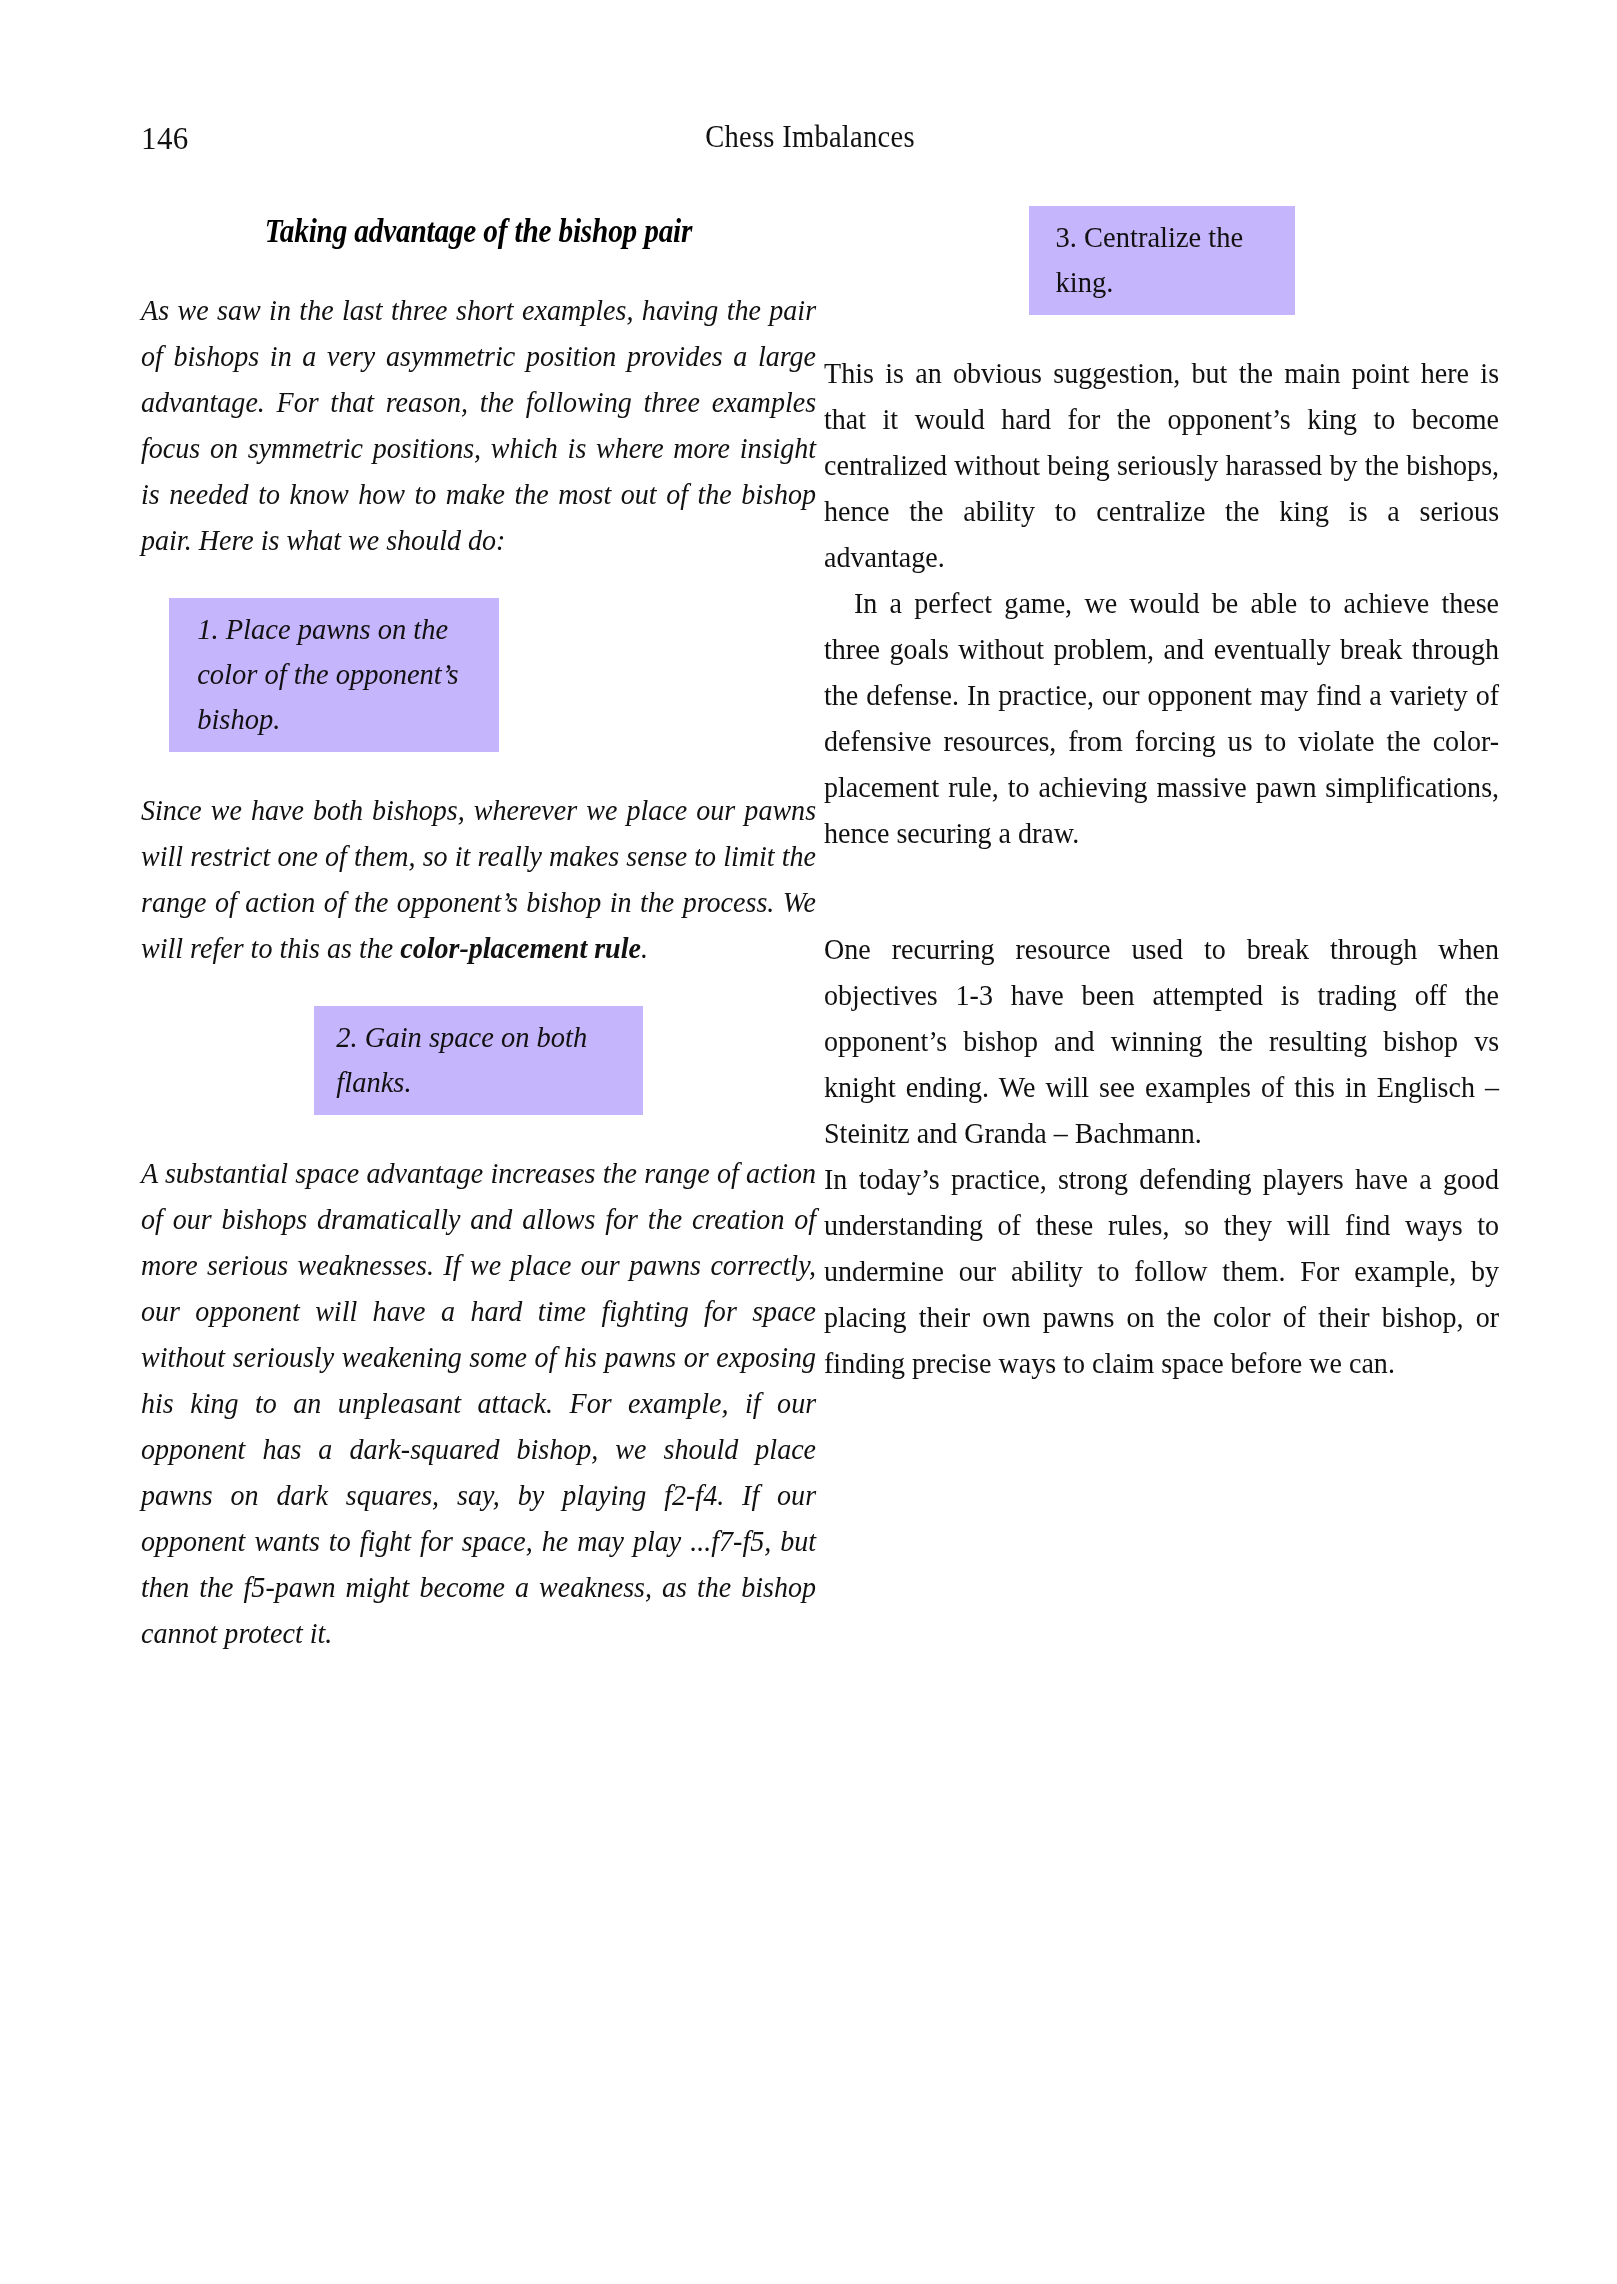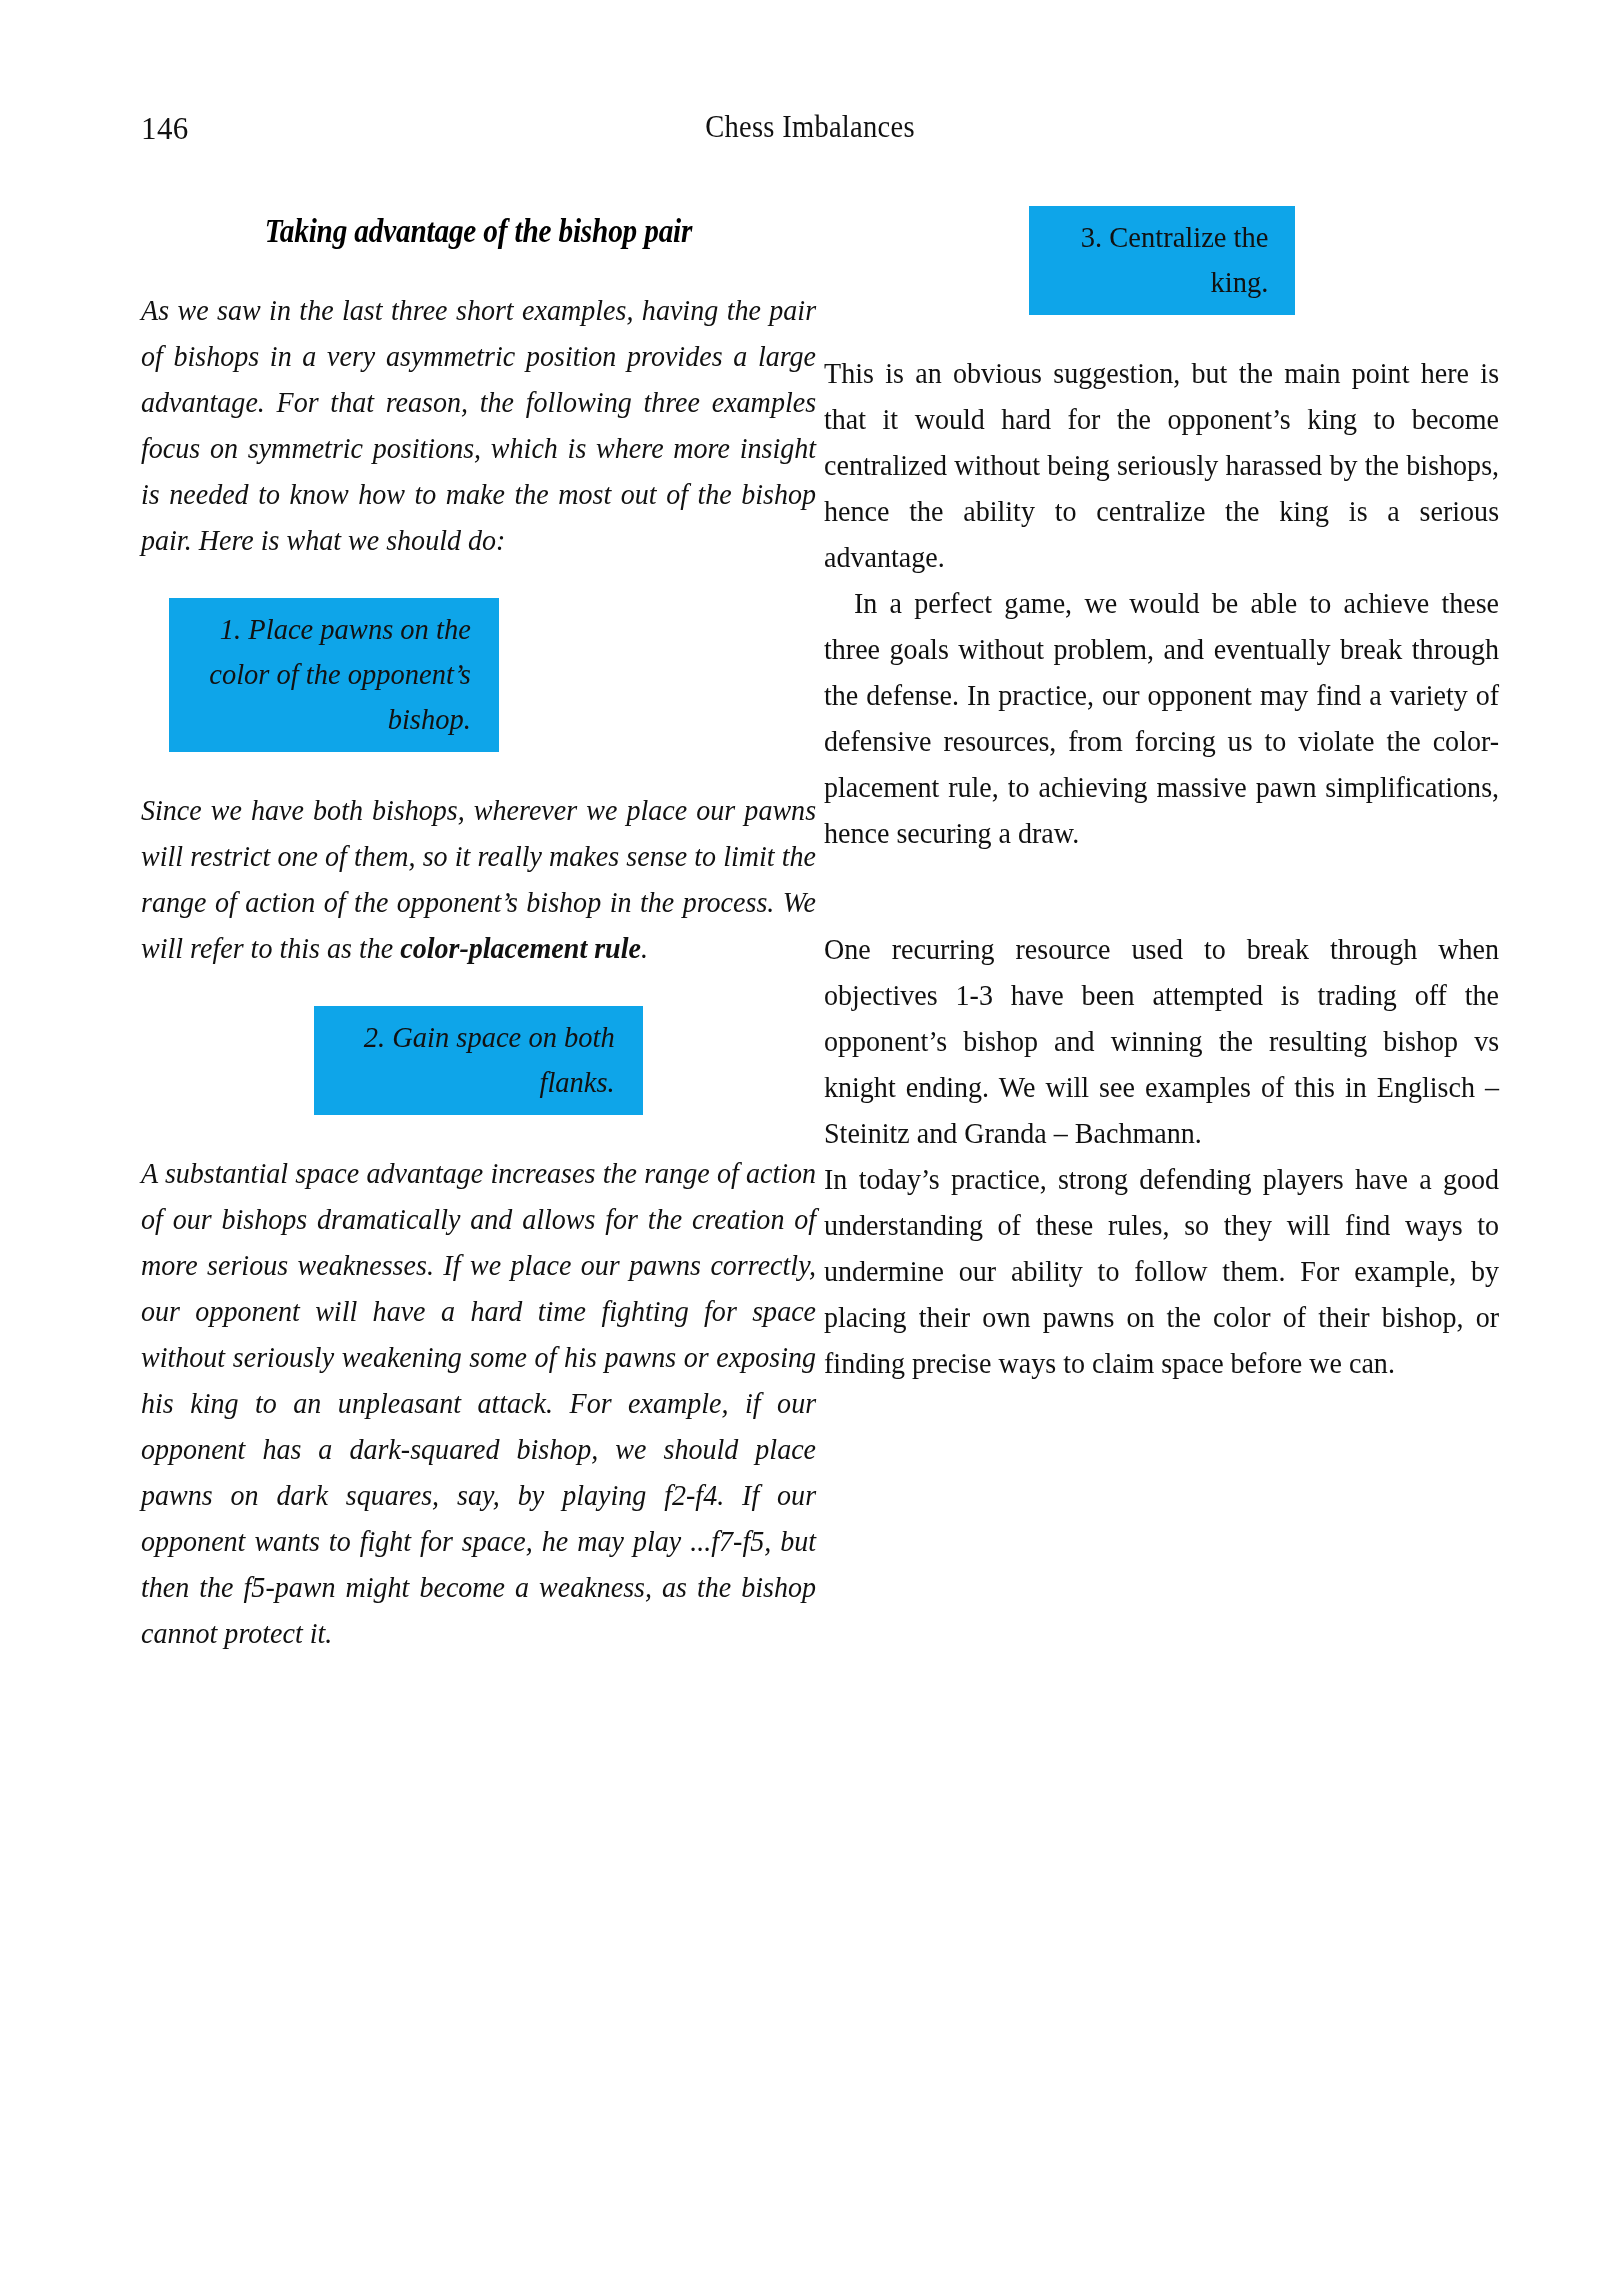--- a/index.html
+++ b/index.html
@@ -19,21 +19,21 @@
   .page {
     position: absolute;
     inset: 0;
     background: #ffffff;
   }
 
   
   .running-head {
     position: absolute;
     left: 141px;
-    top: 111px;
+    top: 121px;
     width: 1338px;
     height: 37px;
   }
   .folio {
     position: absolute;
     left: 0;
     top: 0;
     font-size: 31px;
     letter-spacing: 0.4px;
     color: #111;
@@ -88,25 +88,25 @@
   p.body + p.body { margin-top: 0; }
   p.body.indent { text-indent: 32px; }
   p.body.gap    { margin-top: 32px; }
   p.body b { font-weight: bold; }
 
   .spacer-before-box { height: 35px; }
   .spacer-after-box  { height: 35px; }
 
   
   .rule-box {
-    background: #0ea5e9;
+    background: #c4b5fd;
     color: #111;
     font-size: 30px;
     line-height: 45px;
-    text-align: right;
+    text-align: left;
     padding: 8px 21px 11.3px 21px;
     box-sizing: border-box;
     margin: 0 auto;
   }
   .rule-box .rb-inner { display: block; transform: scaleX(0.95); }
 
   .box-w1 { width: 330px; margin-left: 28px; }
   .box-w2 { width: 329px; padding-left: 15px; }
   .box-w3 { width: 266px; }
   .box-w4 { width: 242px; }

